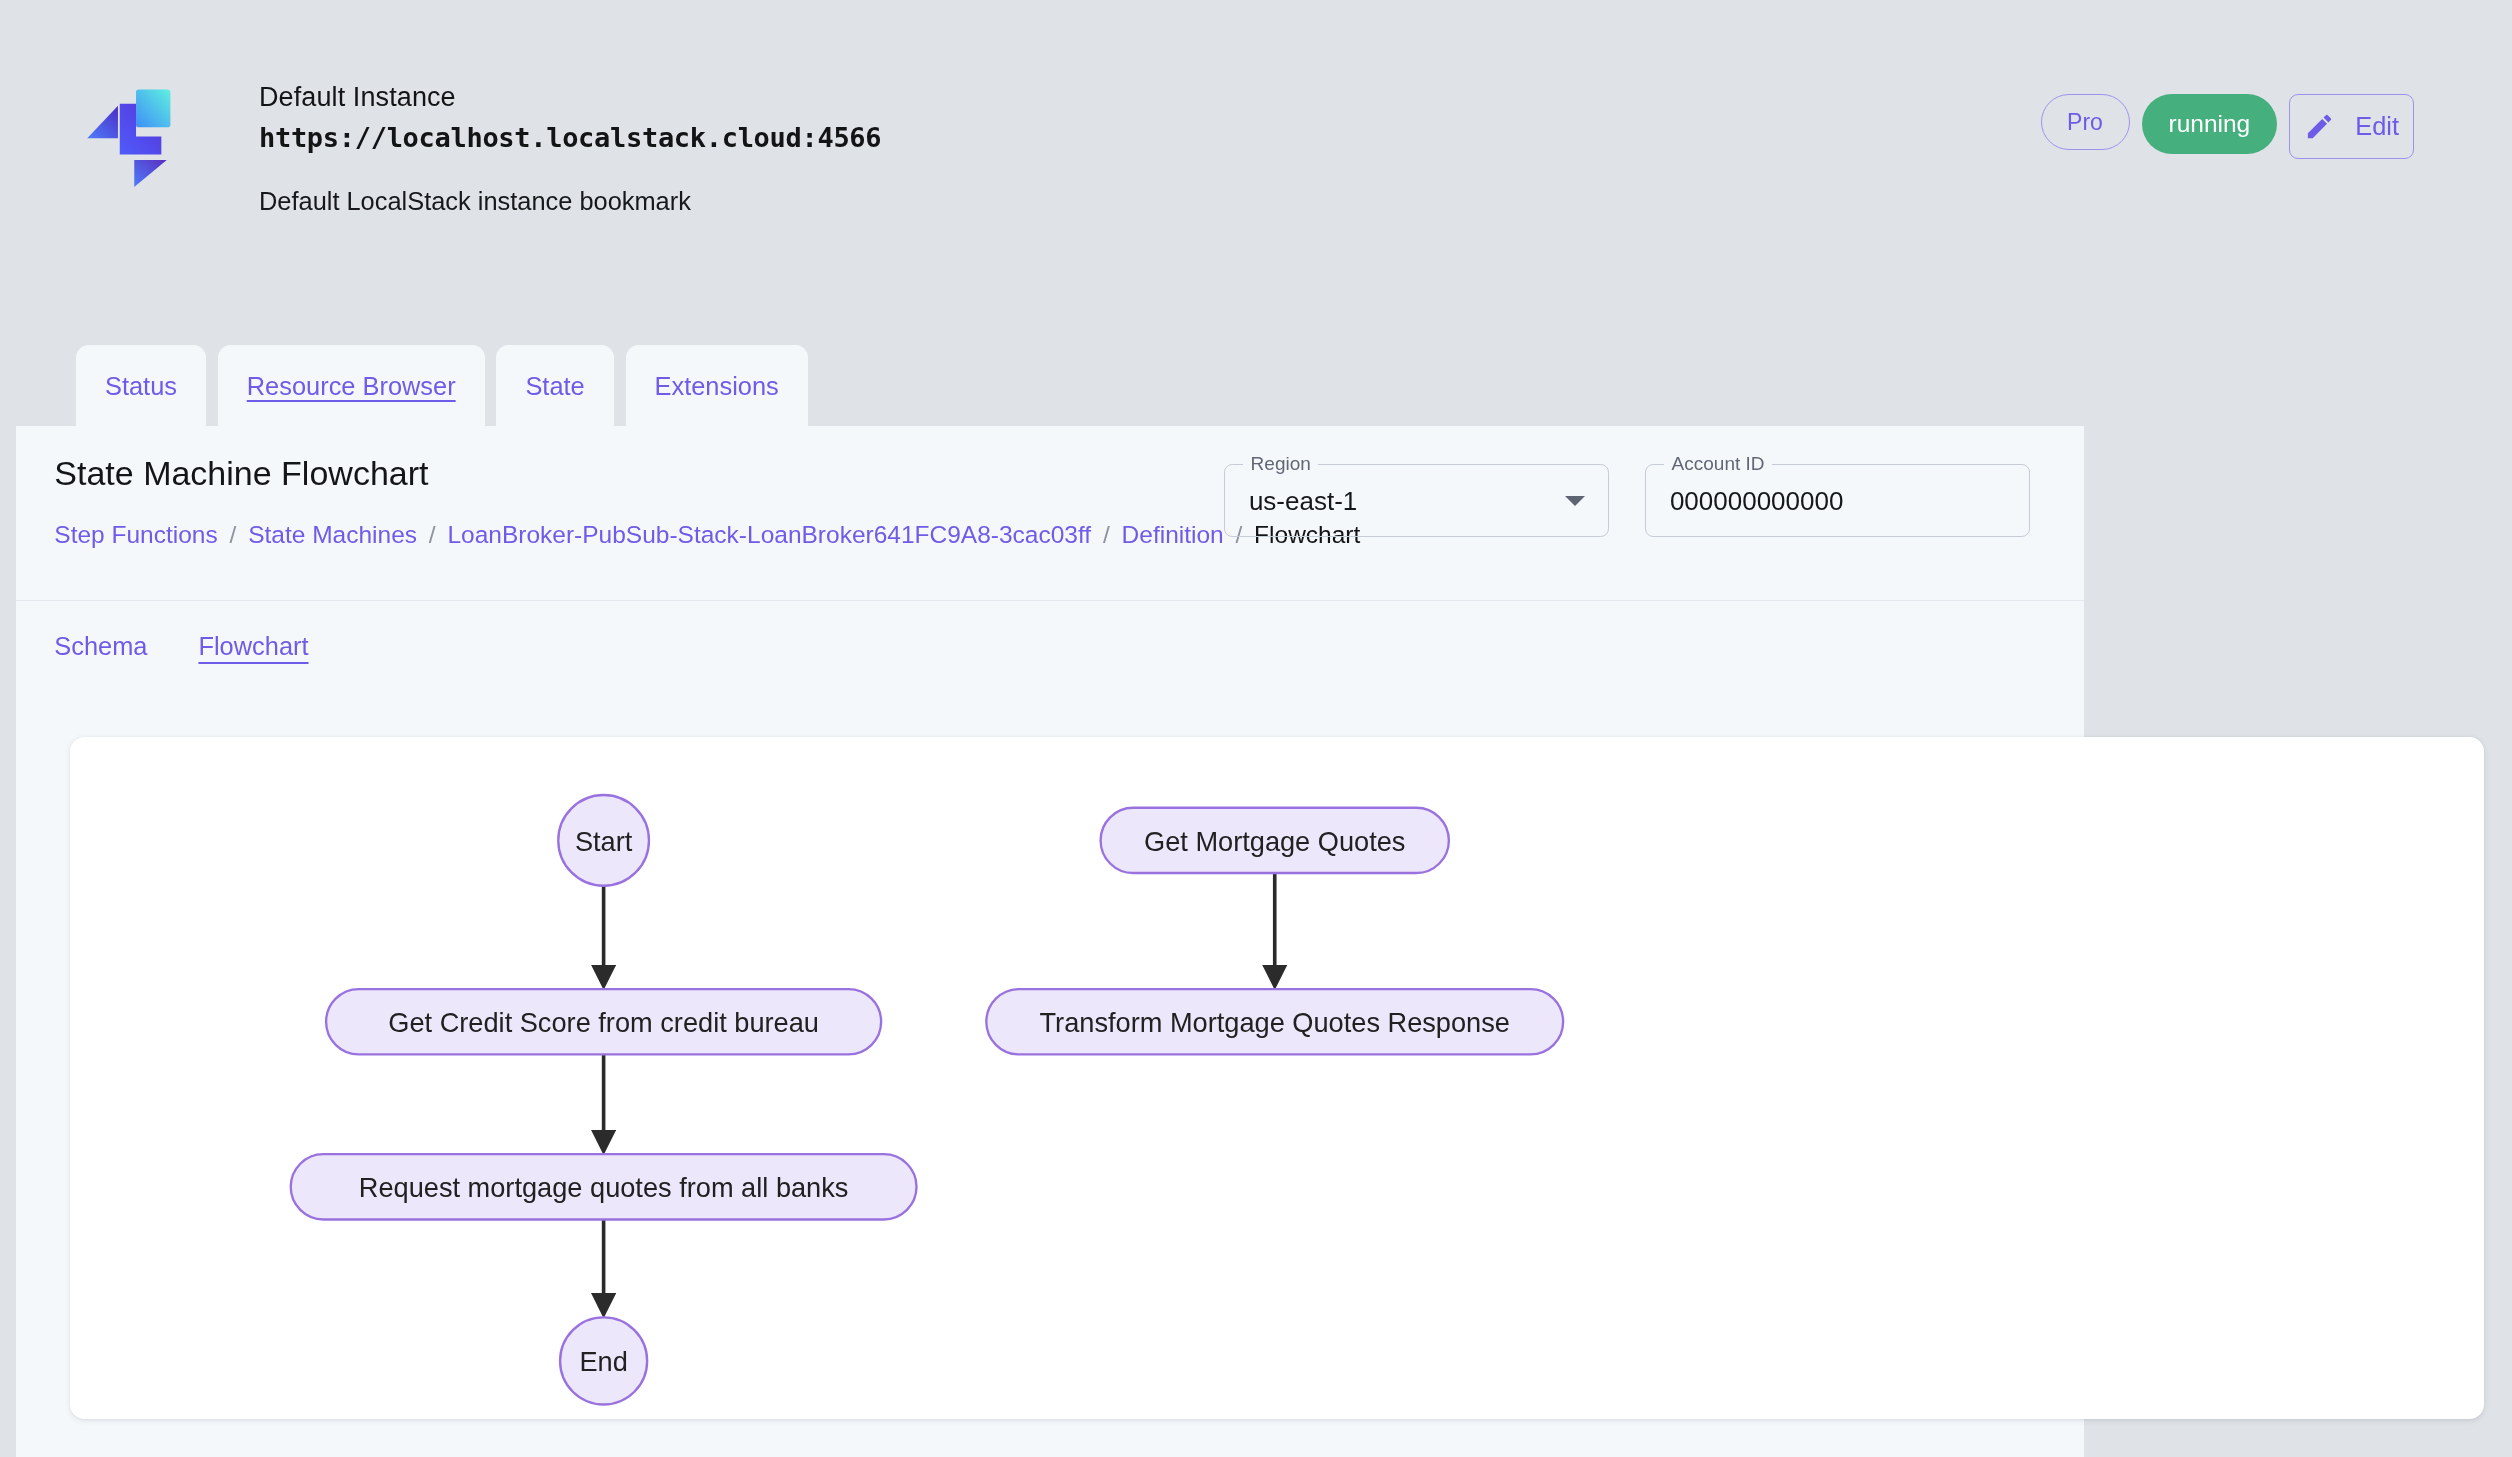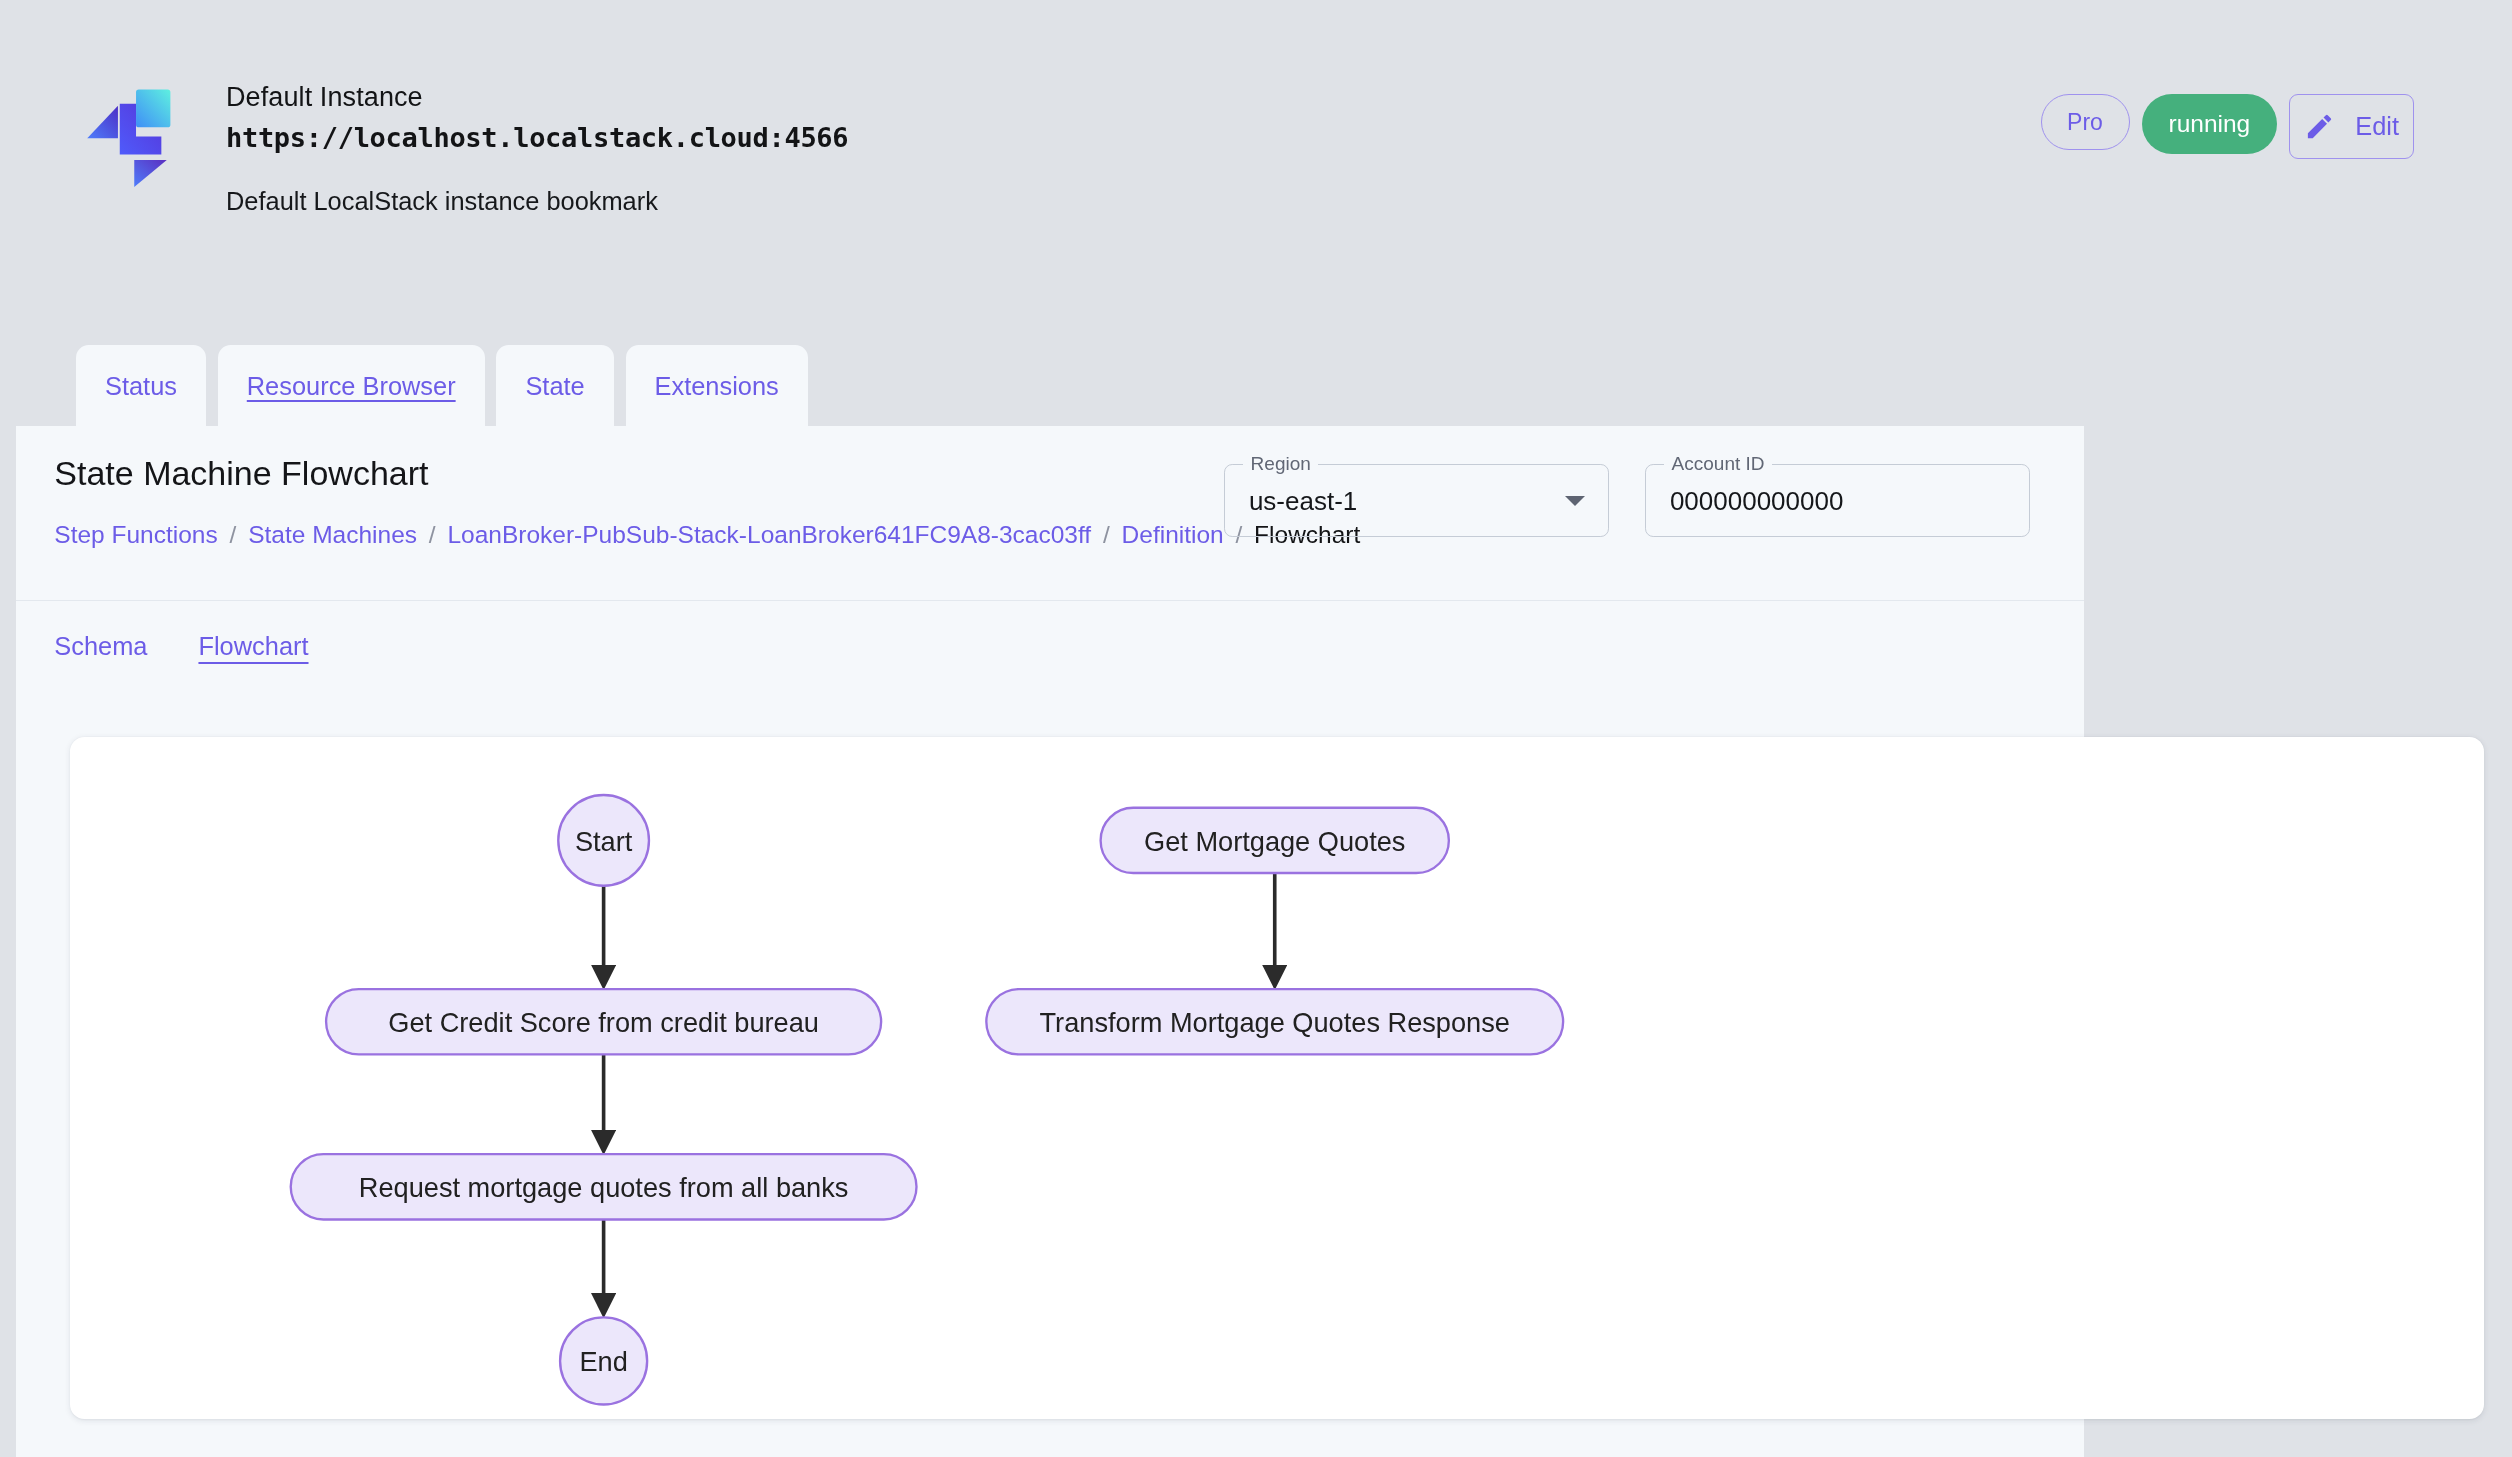--- a/index.html
+++ b/index.html
@@ -17,20 +17,21 @@
     position: absolute;
     left: 0; top: 0;
     width: 2512px; height: 345px;
     background: #dfe2e7;
   }
   .header-inner {
     position: absolute;
     left: 80px; top: 78px;
     display: flex;
     align-items: flex-start;
+    gap: 33px;
   }
   .ls-logo {
     position: relative;
     width: 94px; height: 107px;
     flex: none;
     margin-top: 3.6px;
   }
   .ls-logo svg { display: block; width: 94px; height: 107px; }
 
   .instance-meta {

